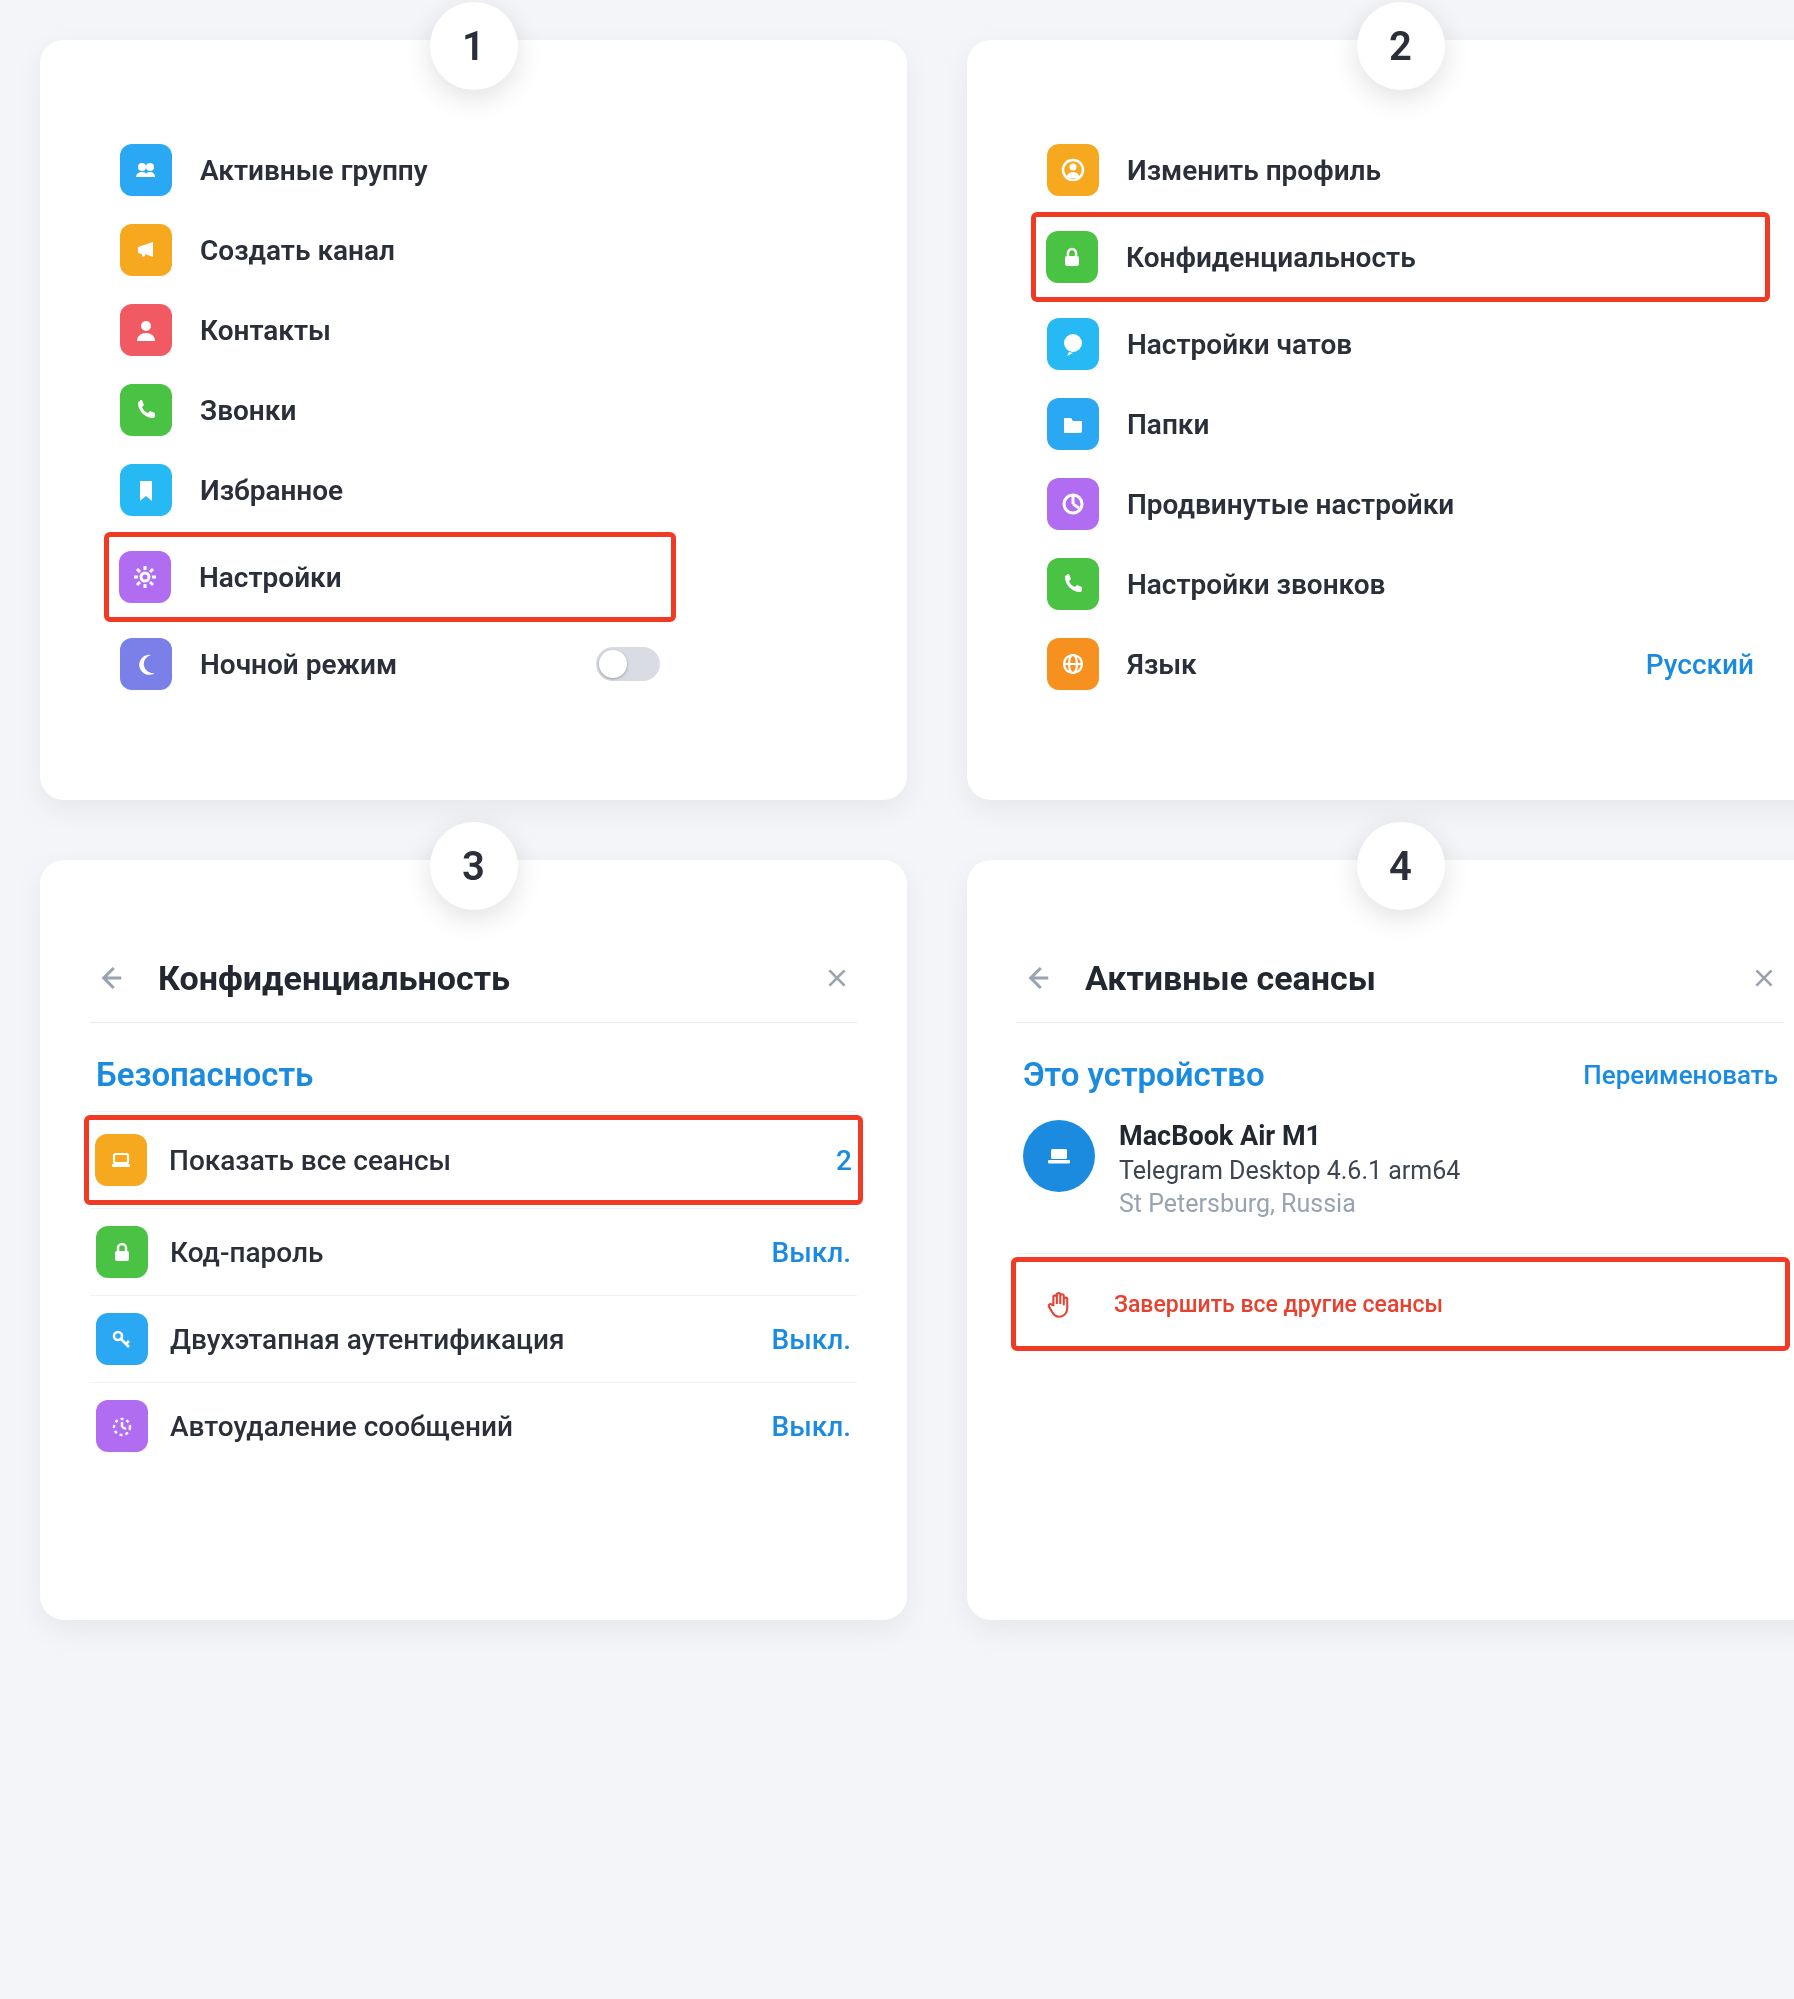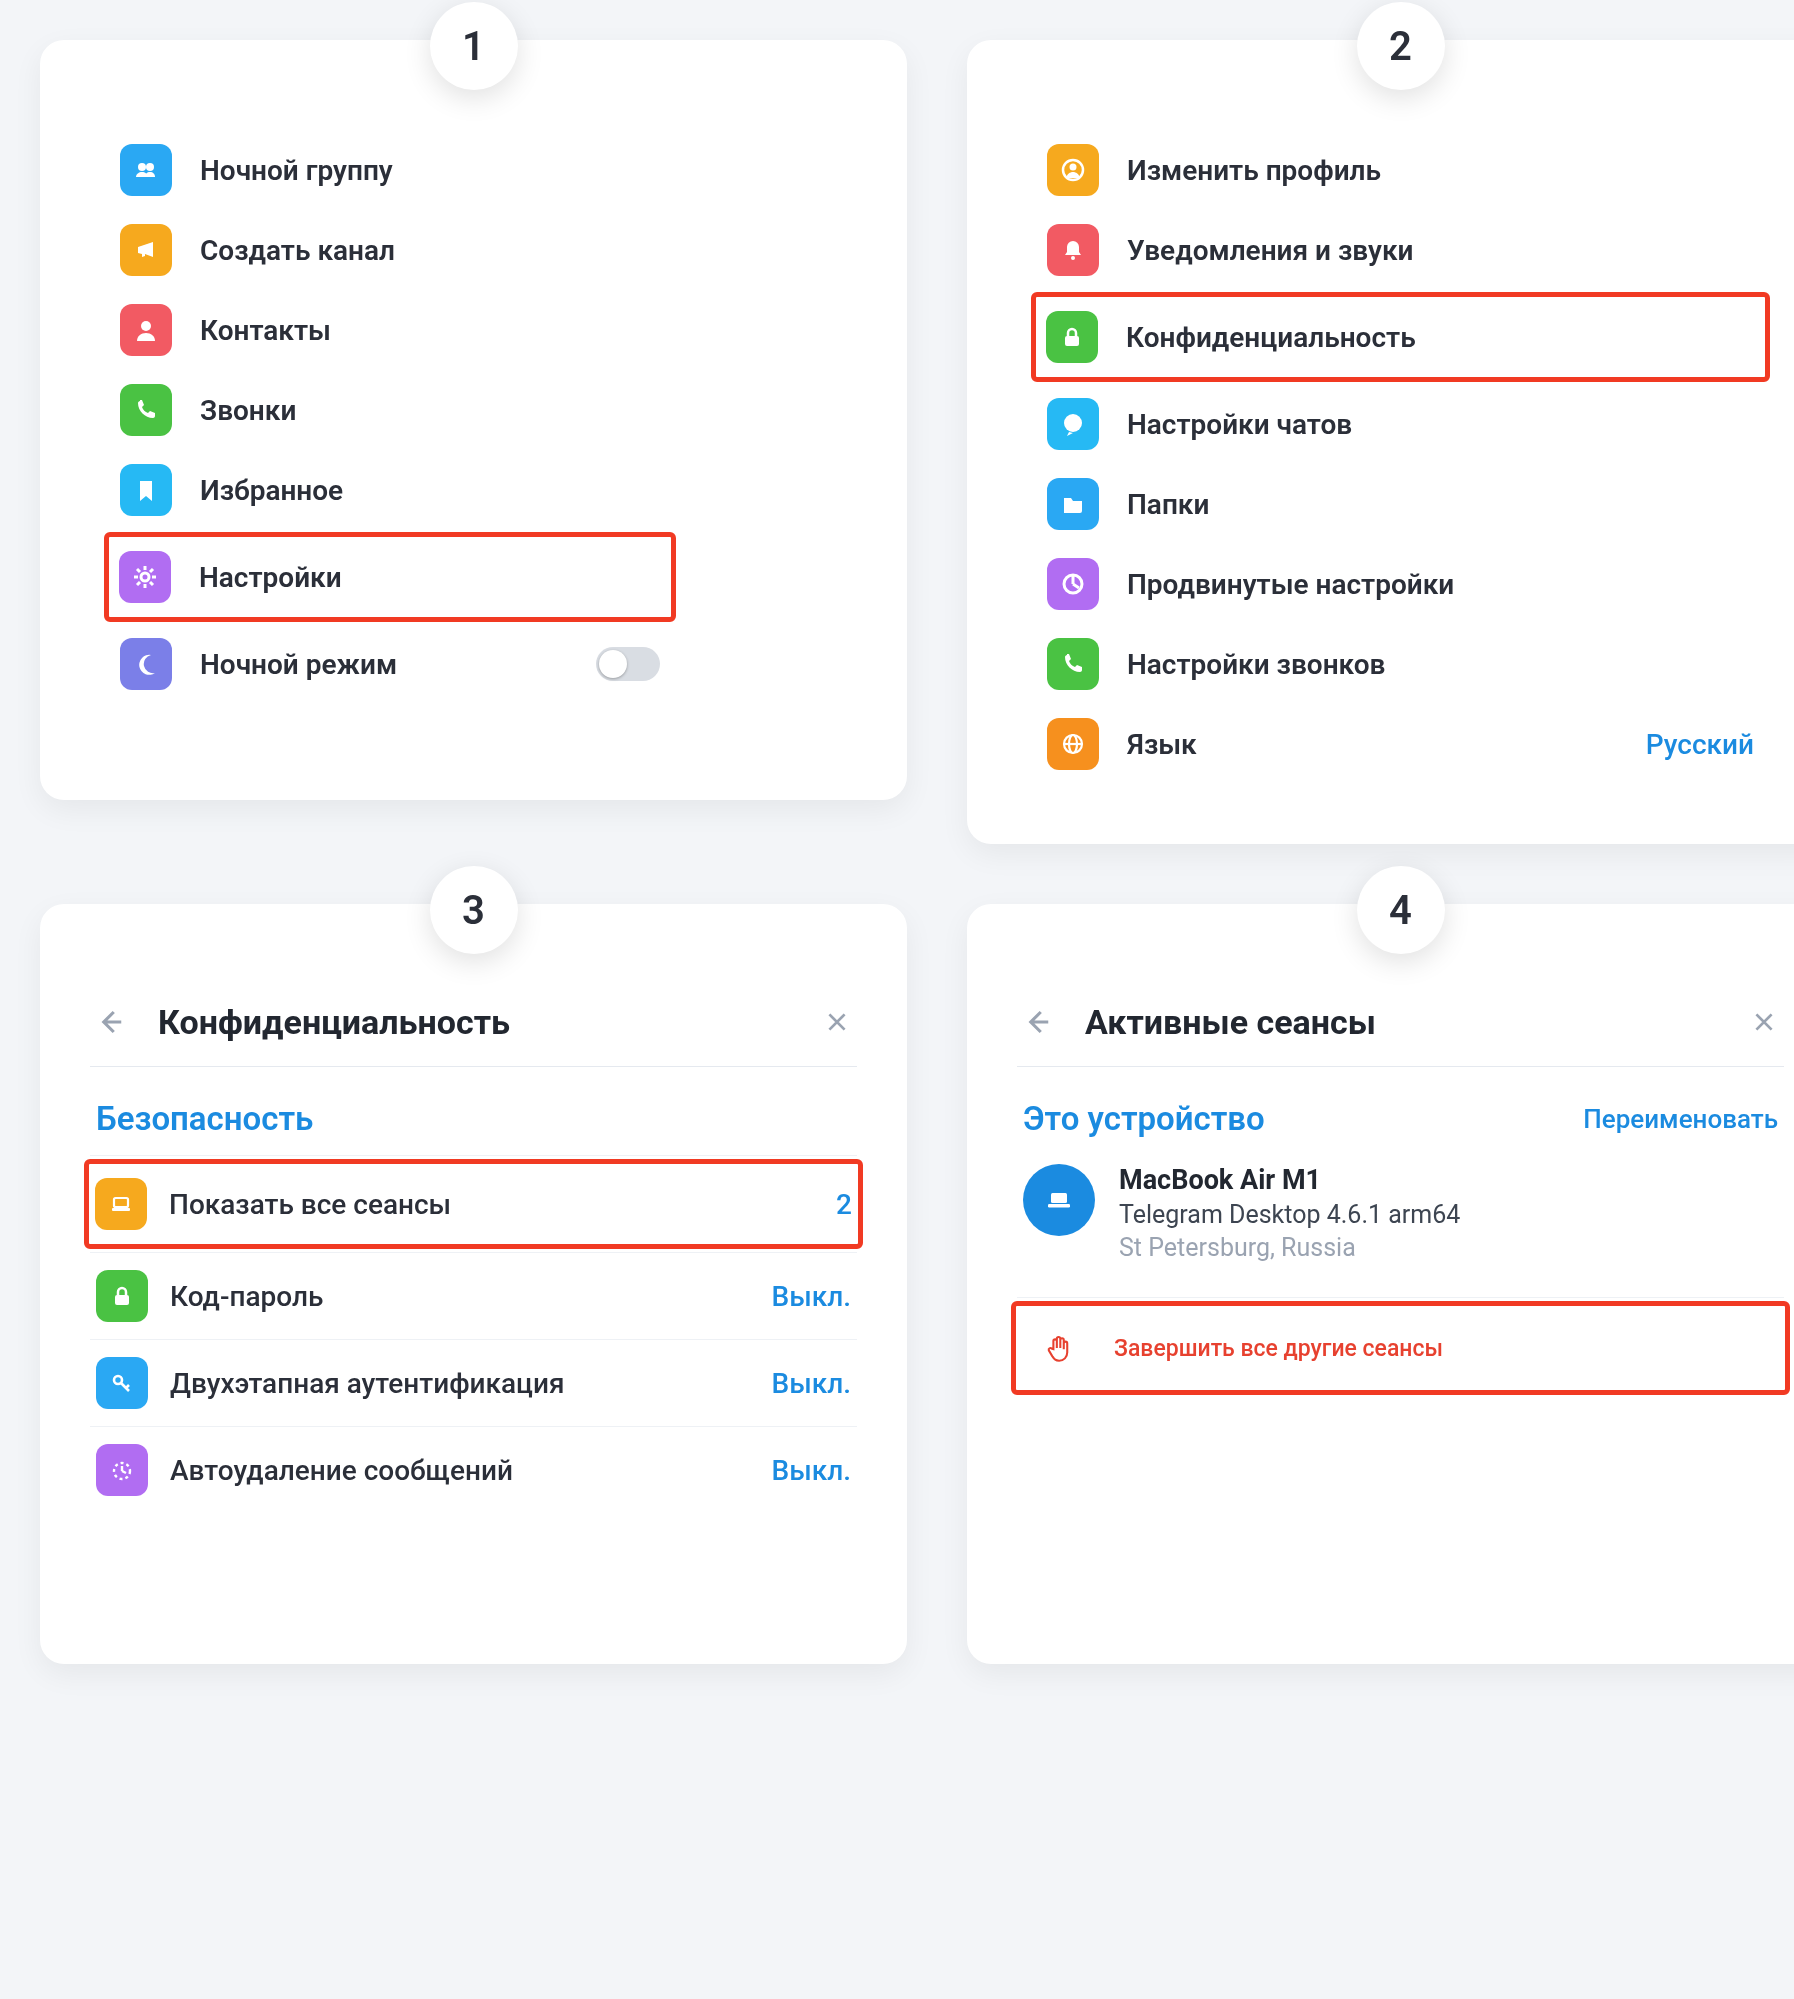--- a/index.html
+++ b/index.html
@@ -237,21 +237,21 @@
   <div class="cell">
     <div class="badge">1</div>
     <div class="card">
       <div class="inner" style="max-width:560px">
         <div class="menu-item">
           <span class="icon-box" style="background:#2aa8f3">
               <svg width="26" height="26" viewBox="0 0 26 26">
                 <use href="#i-group"></use>
               </svg>
             </span>
-          <span class="label">Ночной группу</span>
+          <span class="label">Активные группу</span>
         </div>
         <div class="menu-item">
           <span class="icon-box" style="background:#f6a91e">
               <svg width="26" height="26" viewBox="0 0 26 26">
                 <use href="#i-megaphone"></use>
               </svg>
             </span>
           <span class="label">Создать канал</span>
         </div>
         <div class="menu-item">
@@ -305,28 +305,20 @@
     <div class="badge">2</div>
     <div class="card">
       <div class="inner">
         <div class="menu-item">
           <span class="icon-box" style="background:#f6a91e">
               <svg width="26" height="26" viewBox="0 0 26 26">
                 <use href="#i-profile"></use>
               </svg>
             </span>
           <span class="label">Изменить профиль</span>
-        </div>
-        <div class="menu-item">
-          <span class="icon-box" style="background:#f25a63">
-              <svg width="26" height="26" viewBox="0 0 26 26">
-                <use href="#i-bell"></use>
-              </svg>
-            </span>
-          <span class="label">Уведомления и звуки</span>
         </div>
         <div class="menu-item highlight-red">
           <span class="icon-box" style="background:#4ac243">
               <svg width="26" height="26" viewBox="0 0 26 26">
                 <use href="#i-lock"></use>
               </svg>
             </span>
           <span class="label">Конфиденциальность</span>
         </div>
         <div class="menu-item">

